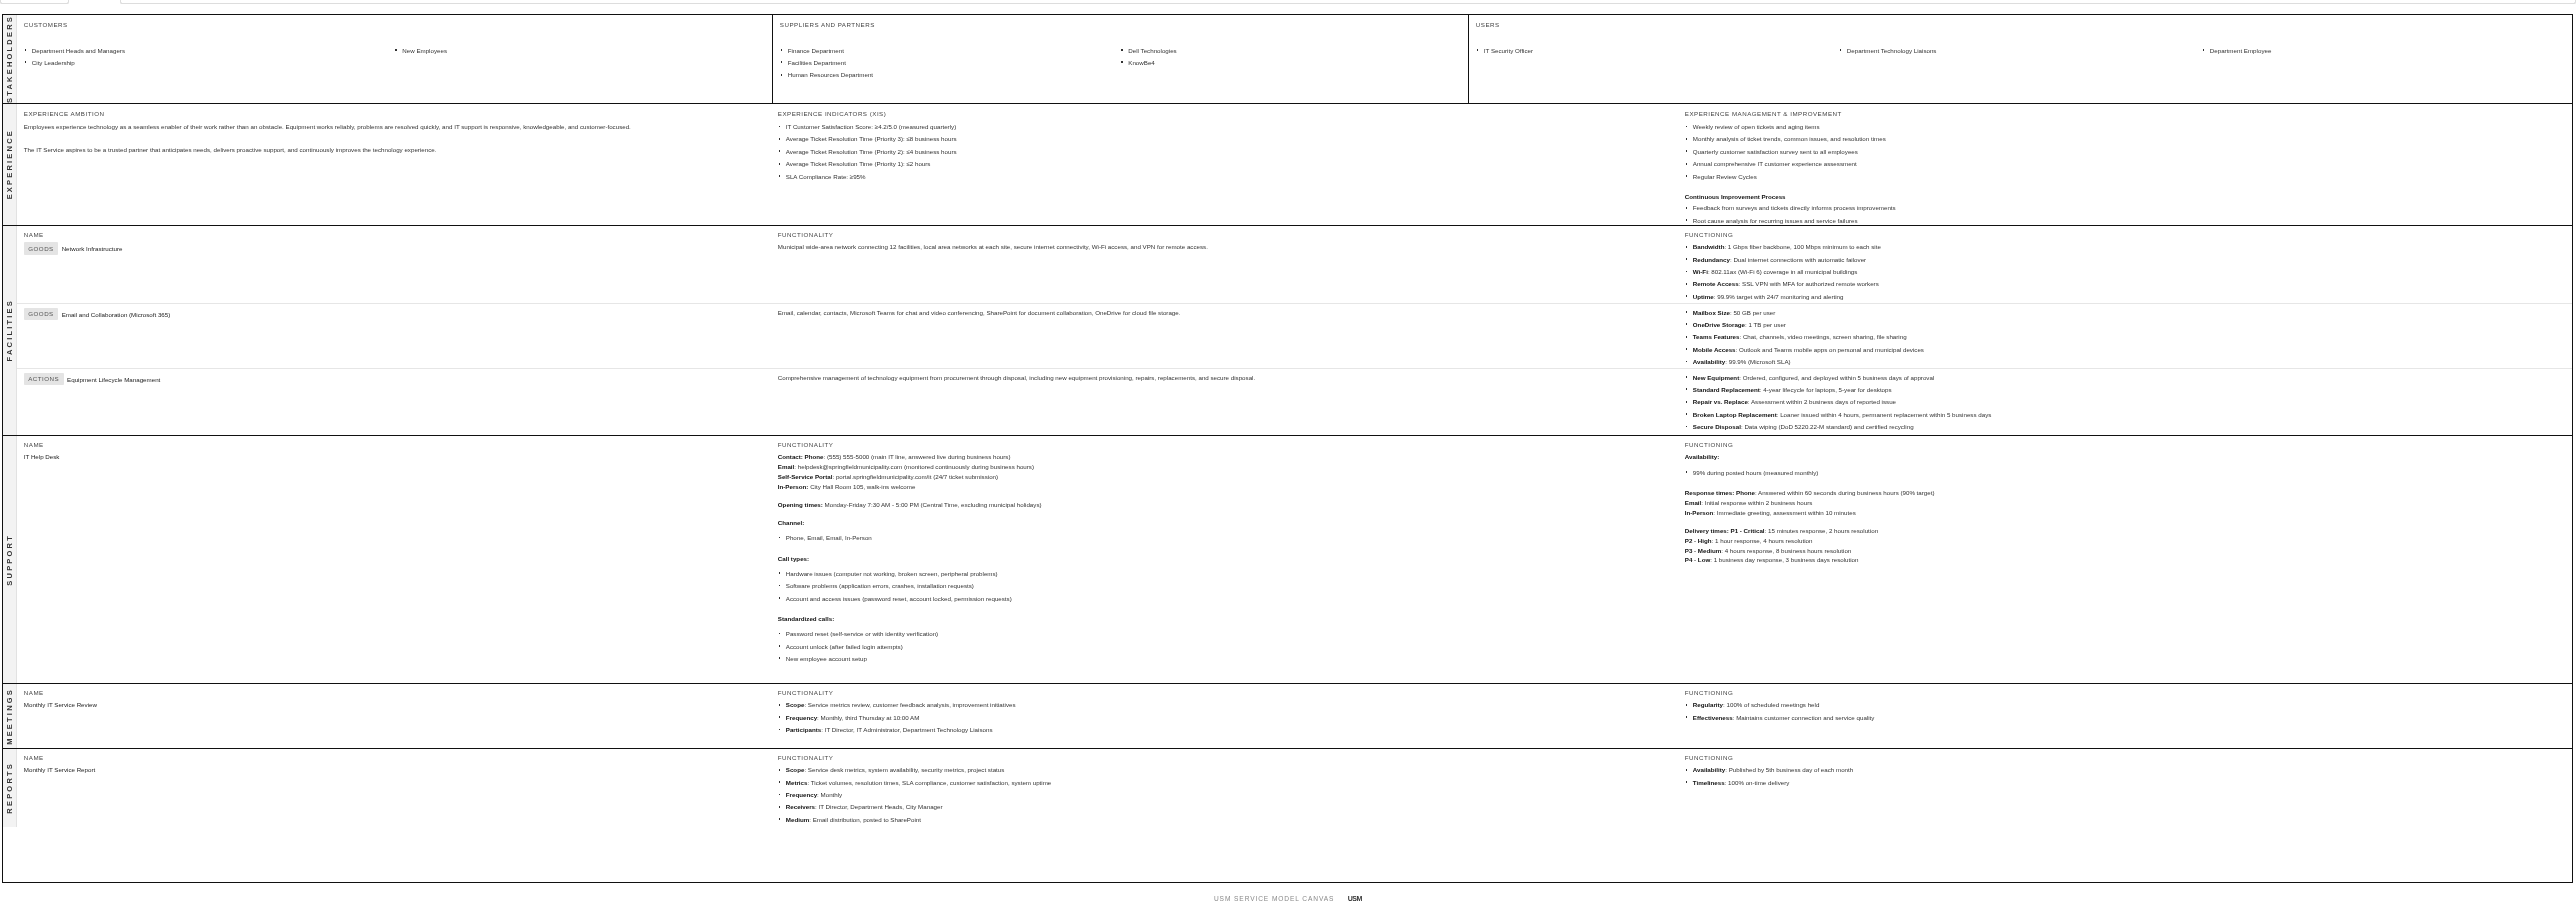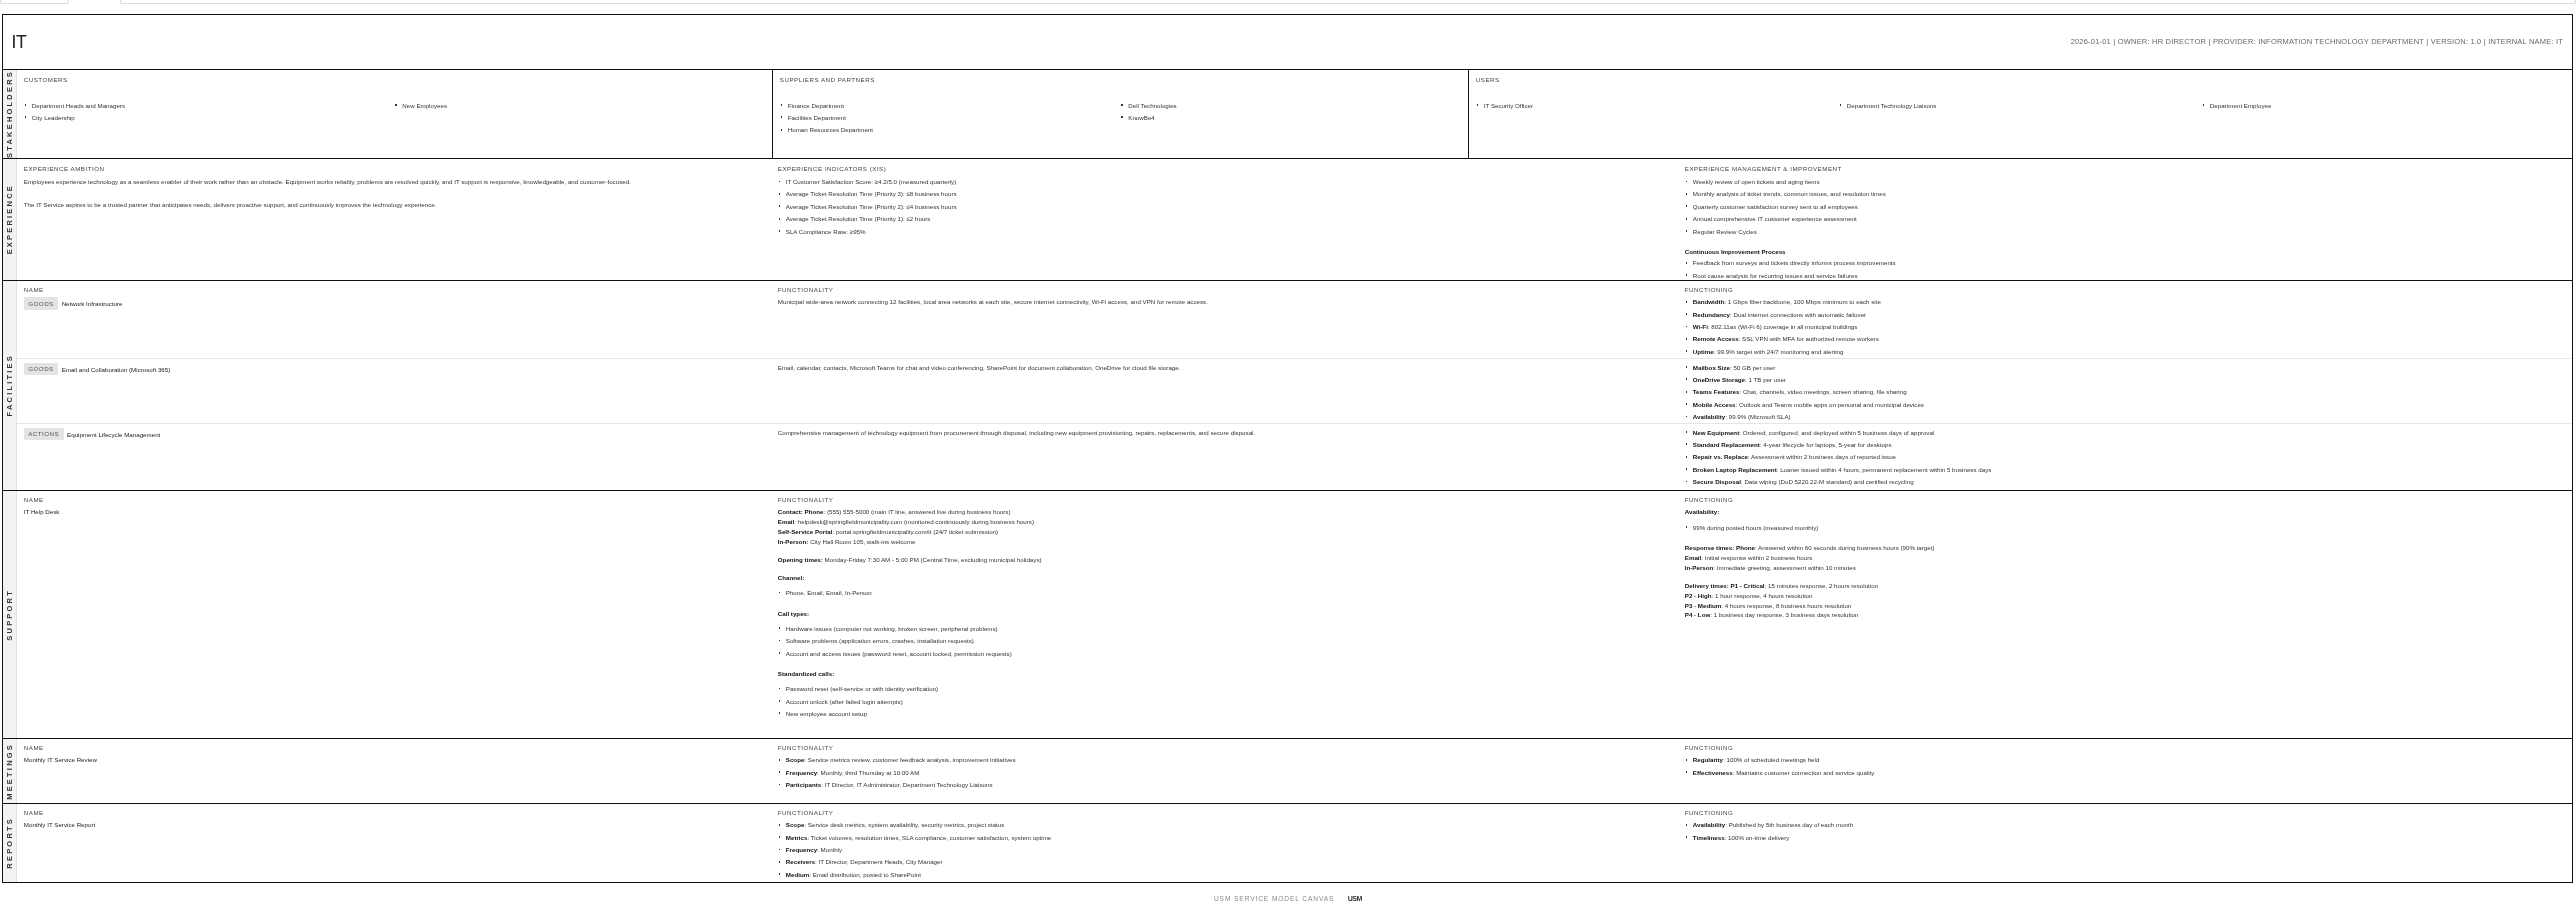--- a/index.html
+++ b/index.html
@@ -75,24 +75,20 @@
 </head>
 <body>
 
 <div class="topbar">
   <div class="tab1"></div>
   <div class="tab2"></div>
 </div>
 
 <div class="canvas">
 
-  <div class="header">
-    <div class="title">IT</div>
-    <div class="meta">2026-01-01 | OWNER: HR DIRECTOR | PROVIDER: INFORMATION TECHNOLOGY DEPARTMENT | VERSION: 1.0 | INTERNAL NAME: IT</div>
-  </div>
 
   <div class="section stake">
     <div class="side">
         <span>STAKEHOLDERS</span>
       </div>
     <div class="sec-body">
       <div class="col col-cust">
         <div class="label">CUSTOMERS</div>
         <div class="grid2">
           <ul class="bl">

